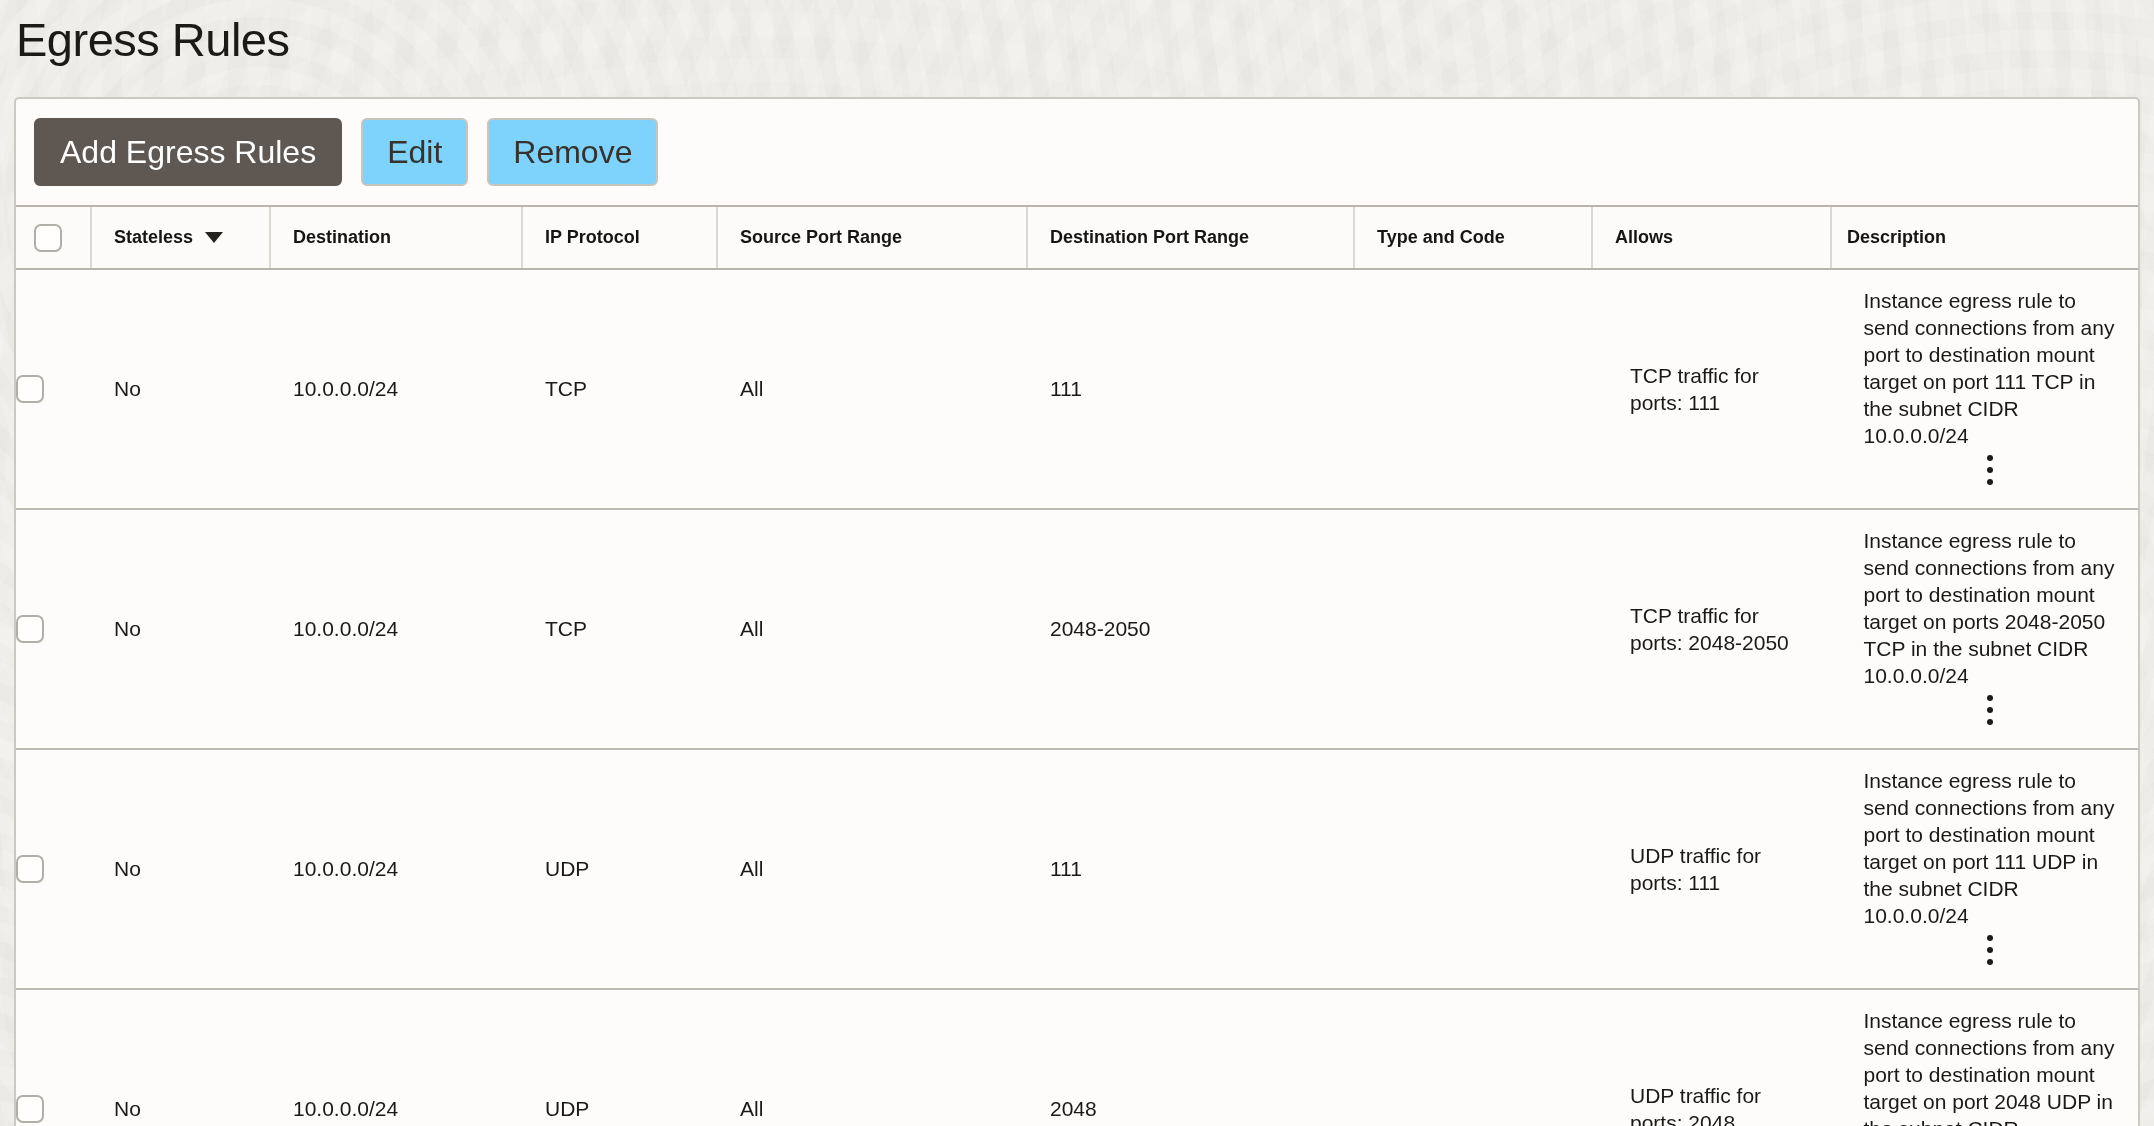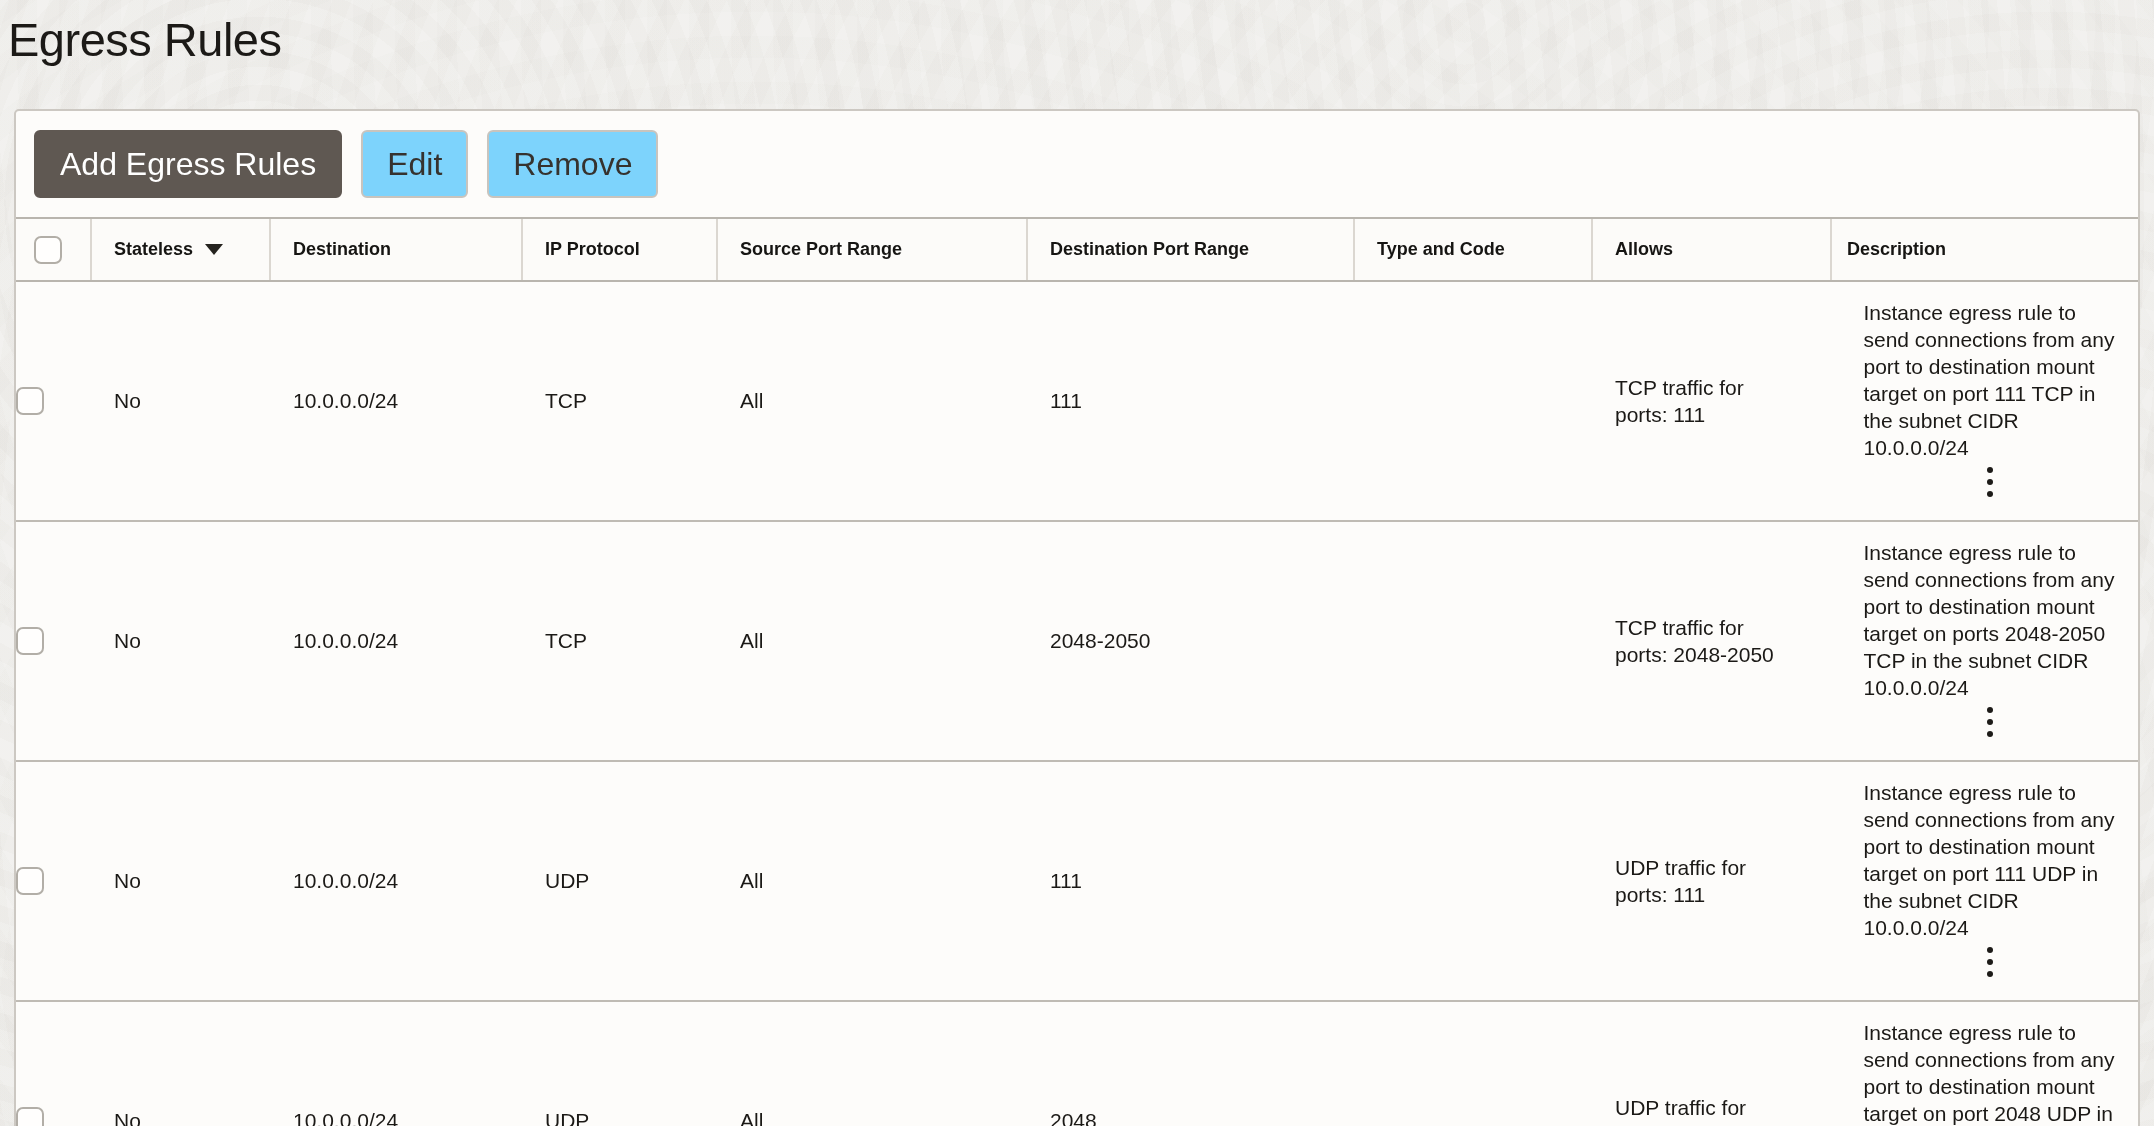--- a/index.html
+++ b/index.html
@@ -14,21 +14,21 @@
 
   body {
     background-color: #f2f1ee;
     background-image:
       repeating-radial-gradient(circle at 12% 18%, rgba(120,110,100,0.022) 0 16px, rgba(255,255,255,0.03) 16px 34px),
       repeating-radial-gradient(circle at 68% 2%,  rgba(120,110,100,0.018) 0 20px, rgba(255,255,255,0.025) 20px 42px),
       repeating-radial-gradient(circle at 95% 60%, rgba(120,110,100,0.02) 0 18px, rgba(255,255,255,0.03) 18px 38px),
       repeating-radial-gradient(circle at 35% 95%, rgba(120,110,100,0.016) 0 22px, rgba(255,255,255,0.025) 22px 46px);
   }
 
-  .page-header { padding: 12px 14px 0 8px; height: 109px; }
+  .page-header { padding: 12px 14px 0 16px; height: 97px; }
   .page-title {
     font-size: 47px;
     font-weight: 400;
     letter-spacing: -0.5px;
     color: #1c1a17;
   }
 
   .panel {
     margin: 0 14px;
     background: #fdfcfa;
@@ -114,21 +114,21 @@
 
   .checkbox {
     width: 28px; height: 28px;
     border: 2px solid #b2aea7;
     border-radius: 7px;
     background: #fffefd;
     display: inline-block;
     cursor: pointer;
   }
 
-  .c-allows .wrap { display: inline-block; max-width: 178px; }
+  .c-allows .wrap { display: inline-block; max-width: 178px; margin-left: 15px; }
 
   .c-desc {
     display: flex;
     align-items: center;
     padding: 17px 6px 17px 15px;
   }
   .desc-text {
     flex: 1;
     max-width: 252px;
     line-height: 27px;

